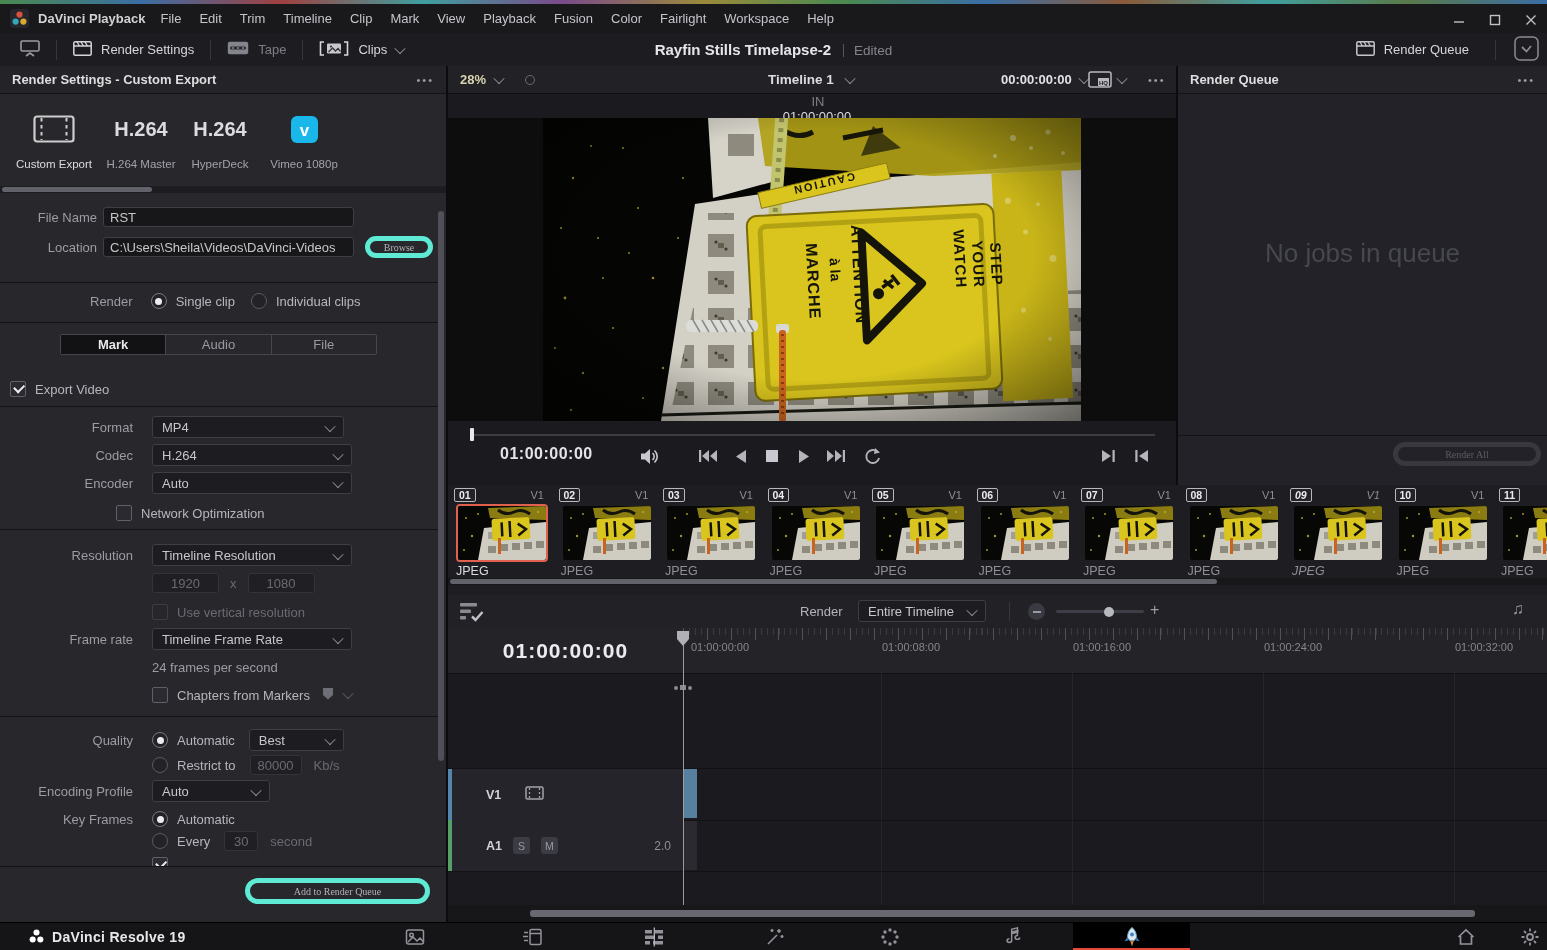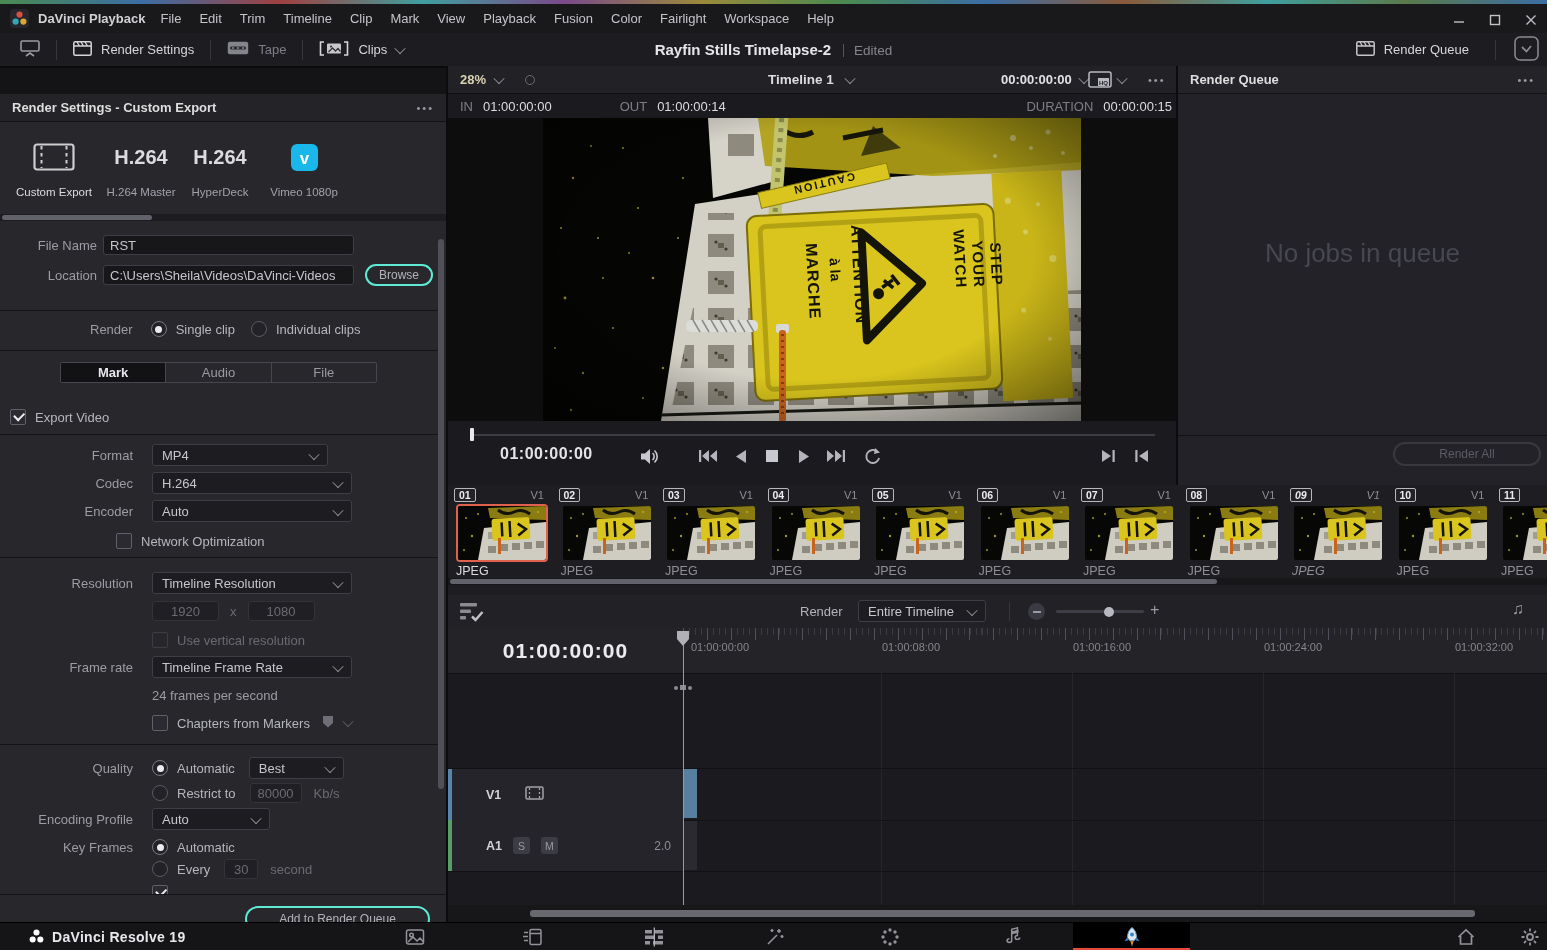--- a/index.html
+++ b/index.html
@@ -29,21 +29,21 @@
   #tb-title .sep{display:inline-block;width:1px;height:13px;background:#55555c;margin:0 10px 0 12px;vertical-align:-2px;}
   #tb-title .e{color:#85858d;font-size:13.5px;}
   #tb-right{position:absolute;right:8px;top:33px;height:33px;display:flex;align-items:center;gap:10px;}
   .chev{display:inline-block;width:7px;height:7px;border-right:1.6px solid #8a8a92;border-bottom:1.6px solid #8a8a92;transform:rotate(45deg) translate(-1px,-1px);}
   .dots-icon{color:#9a9aa2;font-size:11px;letter-spacing:2px;}
   .dots-icon::before{content:"•••";}
   
   #div-left{left:446px;top:66px;width:2px;height:856px;background:#0c0c0e;}
   #div-right{left:1176px;top:66px;width:2px;height:419px;background:#0c0c0e;}
   
-  #left-panel{left:0;top:66px;width:446px;height:856px;background:#27272c;margin-top:28px;}
+  #left-panel{left:0;top:66px;width:446px;height:856px;background:#27272c;}
   .panel-header{position:absolute;left:0;top:0;right:0;height:28px;background:#232328;border-bottom:1px solid #131316;
                 display:flex;align-items:center;padding:0 12px;box-sizing:border-box;}
   .panel-header .ttl{font-weight:bold;color:#dededf;font-size:13px;}
   .panel-header .dots-icon{margin-left:auto;}
   #preset-list{position:absolute;left:0;top:30px;width:446px;height:88px;display:flex;align-items:flex-start;padding:12px 0 0 10px;box-sizing:border-box;overflow:hidden;}
   .preset{position:relative;display:flex;flex-direction:column;align-items:center;flex:none;}
   .preset-icon{height:42px;display:flex;align-items:center;justify-content:center;}
   .preset-icon.txt{font-size:20px;font-weight:bold;color:#dcdce0;}
   .preset-label{margin-top:8px;font-size:11.5px;color:#a2a2aa;white-space:nowrap;}
   .preset.selected .preset-label{color:#dcdce0;}
@@ -54,22 +54,22 @@
   .frow{position:absolute;left:0;width:440px;height:22px;display:flex;align-items:center;}
   .flabel{width:133px;text-align:right;flex:none;color:#9c9ca4;}
   .flabel.file{width:97px;}
   .fsep{position:absolute;left:0;width:446px;height:1px;background:#141418;}
   .tinput{background:#17171a;border:1px solid #3e3e46;border-radius:3px;height:20px;color:#c6c6cc;
           font-family:inherit;font-size:13px;padding:0 6px;box-sizing:border-box;outline:none;}
   .tinput:disabled,.tinput.dim{color:#6a6a72;border-color:#33333a;background:#202024;}
   .dd{position:relative;background:#1c1c21;border:1px solid #3e3e46;border-radius:3px;height:22px;
       display:flex;align-items:center;padding:0 24px 0 9px;box-sizing:border-box;color:#c6c6cc;}
   .dd .chev{position:absolute;right:9px;top:7px;}
-  .pill{border:2px solid #5eead4;border-radius:12px;background:transparent;color:#b2b2ba;
-        font-family:Liberation Sans, sans-serif;font-size:12px;display:flex;align-items:center;justify-content:center;}
+  .pill{border:5px solid #5eead4;border-radius:12px;background:transparent;color:#b2b2ba;
+        font-family:Liberation Serif, serif;font-size:10px;display:flex;align-items:center;justify-content:center;}
   .radio{width:14px;height:14px;border-radius:50%;border:1px solid #5a5a64;background:#222227;flex:none;position:relative;}
   .radio.sel{border-color:#7a7a84;}
   .radio.sel::after{content:"";position:absolute;left:3.5px;top:3.5px;width:7px;height:7px;border-radius:50%;background:#ececf0;}
   .cb{width:14px;height:14px;border-radius:2px;border:1px solid #60606a;background:#2a2a30;flex:none;position:relative;}
   .cb.dim{border-color:#3c3c44;background:#26262b;}
   .cb.checked::after{content:"";position:absolute;left:2.5px;top:2px;width:8px;height:4.5px;
      border-left:2px solid #eeeef2;border-bottom:2px solid #eeeef2;transform:rotate(-45deg);}
   .rtext{color:#b6b6be;margin-left:9px;}
   .rtext.dim{color:#6a6a72;}
   #tabs{position:absolute;left:60px;top:138px;width:317px;height:21px;display:flex;border:1px solid #46464e;border-radius:2px;box-sizing:border-box;}
@@ -82,21 +82,21 @@
   #add-queue-btn{position:absolute;left:245px;top:812px;width:185px;height:26px;border-radius:13px;}
   
   #viewer{left:448px;top:66px;width:728px;height:419px;background:#19191d;}
   #v-toolbar{position:absolute;left:0;top:0;width:728px;height:27px;background:#212126;border-bottom:1px solid #101014;display:flex;align-items:center;}
   #v-zoom{margin-left:12px;display:flex;align-items:center;gap:9px;color:#d8d2b0;font-weight:bold;}
   #v-proxy-circle{margin-left:22px;width:8px;height:8px;border:1px solid #6a6a72;border-radius:50%;}
   #v-timeline-name{position:absolute;left:320px;display:flex;align-items:center;gap:12px;color:#dcdce0;font-weight:bold;font-size:13.5px;}
   #v-master-tc{position:absolute;left:553px;display:flex;align-items:center;gap:8px;color:#e2e2e6;font-weight:bold;}
   #v-hq{position:absolute;left:640px;display:flex;align-items:center;gap:6px;}
   #v-toolbar .dots-icon{position:absolute;left:700px;}
-  #v-inout{position:absolute;left:0;top:28px;width:728px;height:24px;background:#1b1b1f;border-bottom:1px solid #0e0e10;display:flex;align-items:center;}
+  #v-inout{position:absolute;left:0;top:28px;width:728px;height:24px;background:#1b1b1f;border-bottom:1px solid #0e0e10;display:flex;align-items:center;flex-direction:column;}
   .io-lbl{color:#7e7e86;}
   .io-val{color:#dcdce0;margin-left:10px;}
   #v-preview{position:absolute;left:0;top:52px;width:728px;height:303px;background:#0d0d0e;}
   #preview-svg{position:absolute;left:95px;top:0;}
   #v-controls{position:absolute;left:0;top:355px;width:728px;height:64px;background:#1b1b1f;}
   #scrub-line{position:absolute;left:24px;top:13px;width:683px;height:2px;background:#3c3c42;}
   #scrub-handle{position:absolute;left:22px;top:7px;width:4px;height:13px;background:#e8e8ec;border-radius:1px;}
   #v-cur-tc{position:absolute;left:52px;top:24px;font-size:16px;font-weight:bold;color:#e4e4e8;letter-spacing:0.5px;}
   .tr-btn{position:absolute;top:26px;width:24px;height:18px;display:flex;align-items:center;justify-content:center;}
   
@@ -341,21 +341,21 @@
         <div class="tab">Audio</div>
         <div class="tab">File</div>
       </div>
       <div class="frow" style="top:182px;padding-left:10px">
         <span class="cb checked"></span>
         <span class="rtext">Export Video</span>
       </div>
       <div class="fsep" style="top:210px"></div>
       <div class="frow" style="top:220px">
         <span class="flabel">Format</span>
-        <div class="dd" style="margin-left:19px;width:176px">
+        <div class="dd" style="margin-left:19px;width:192px">
             <span>MP4</span>
             <span class="chev"></span>
           </div>
       </div>
       <div class="frow" style="top:248px">
         <span class="flabel">Codec</span>
         <div class="dd" style="margin-left:19px;width:200px">
             <span>H.264</span>
             <span class="chev"></span>
           </div>

